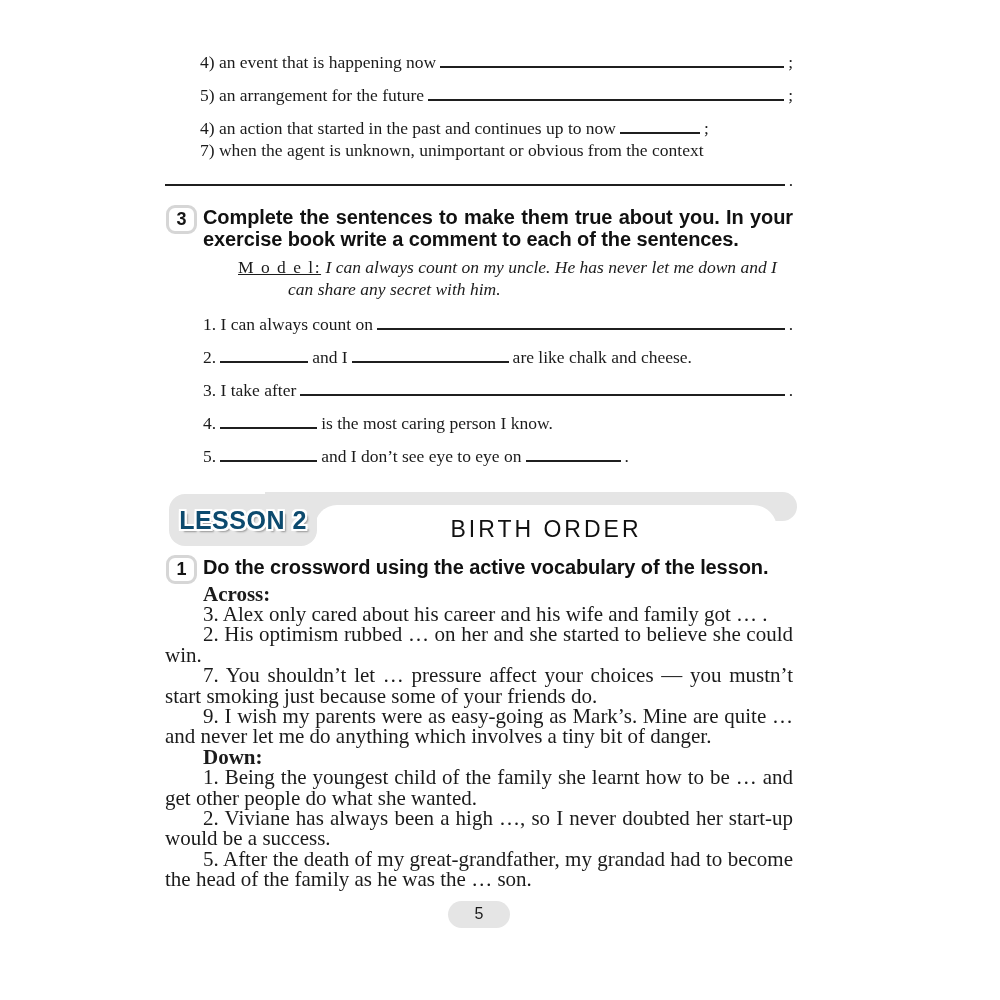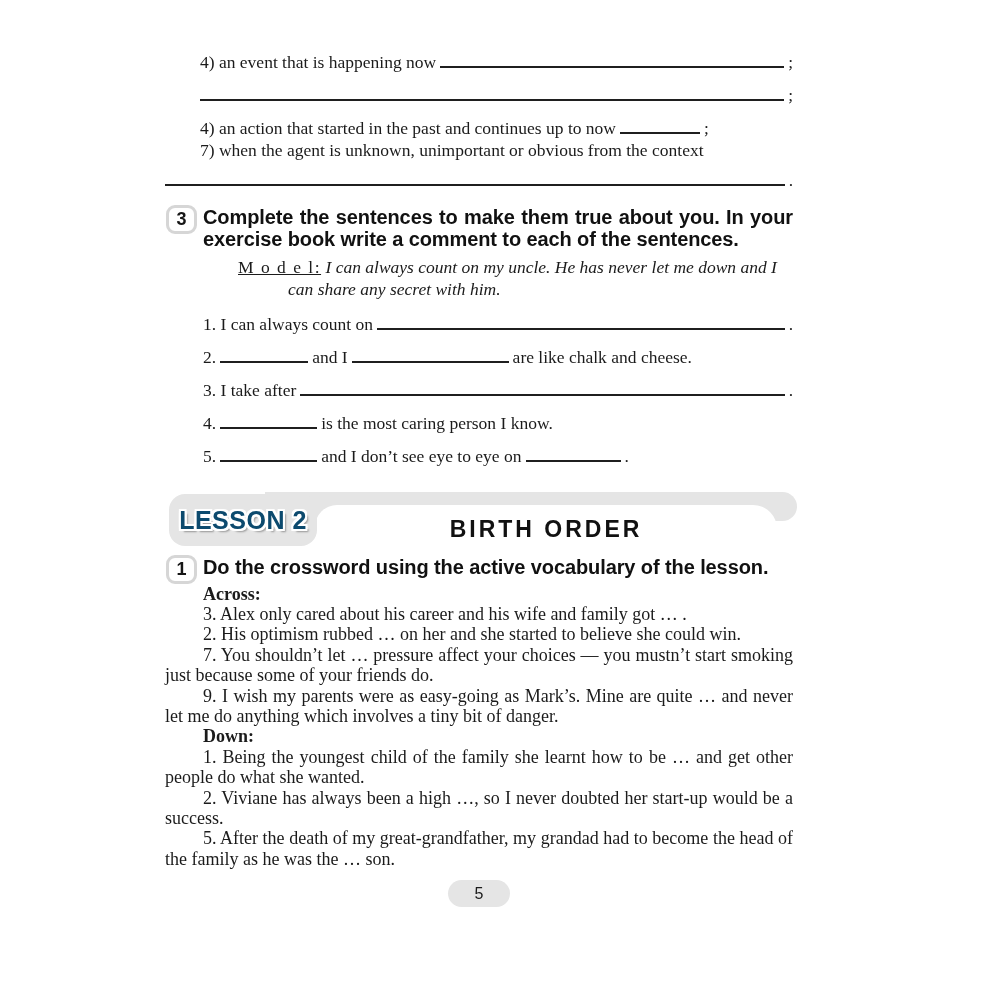--- a/index.html
+++ b/index.html
@@ -84,26 +84,26 @@
   .lesson-label {
     font-family: "Liberation Sans", sans-serif;
     font-weight: 700; font-size: 25px; letter-spacing: 0.5px; color: #0c4a6e;
     text-shadow:
       -2px -2px 0 #fff, 2px -2px 0 #fff, -2px 2px 0 #fff, 2px 2px 0 #fff,
       0 -2px 0 #fff, 0 2px 0 #fff, -2px 0 0 #fff, 2px 0 0 #fff,
       3px 3px 2px rgba(0,0,0,0.35);
   }
   .lesson-title {
     font-family: "Liberation Sans", sans-serif;
-    font-weight: 700; font-size: 23px; letter-spacing: 3px; color: #111;
+    font-weight: 400; font-size: 23px; letter-spacing: 3px; color: #111;
   }
   
   .clues {
     margin-top: 5px;
-    font-size: 18px; line-height: 20.4px;
+    font-size: 21px; line-height: 20.4px;
     text-align: justify;
   }
   .clues p { text-indent: 38px; }
   .clue-head { font-weight: 700; }
   
   .page-pill-row { display: flex; justify-content: center; margin-top: 11px; }
   .page-pill {
     width: 62px; height: 27px; border-radius: 14px;
     background: #e5e5e5;
     display: flex; align-items: center; justify-content: center;
@@ -127,20 +127,21 @@
 
 <div class="page">
 
   <div>
     <div class="fill-row indent">
       <span class="t">4) an event that is happening now</span>
       <span class="blank grow"></span>
       <span class="t">;</span>
     </div>
     <div class="fill-row indent">
+      <span class="t">5) an arrangement for the future</span>
       <span class="blank grow"></span>
       <span class="t">;</span>
     </div>
     <div class="fill-row indent no-gap">
       <span class="t">4) an action that started in the past and continues up to now</span>
       <span class="blank w80"></span>
       <span class="t">;</span>
     </div>
     <div class="fill-row indent no-gap">
       <span class="t">7) when the agent is unknown, unimportant or obvious from the context</span>

